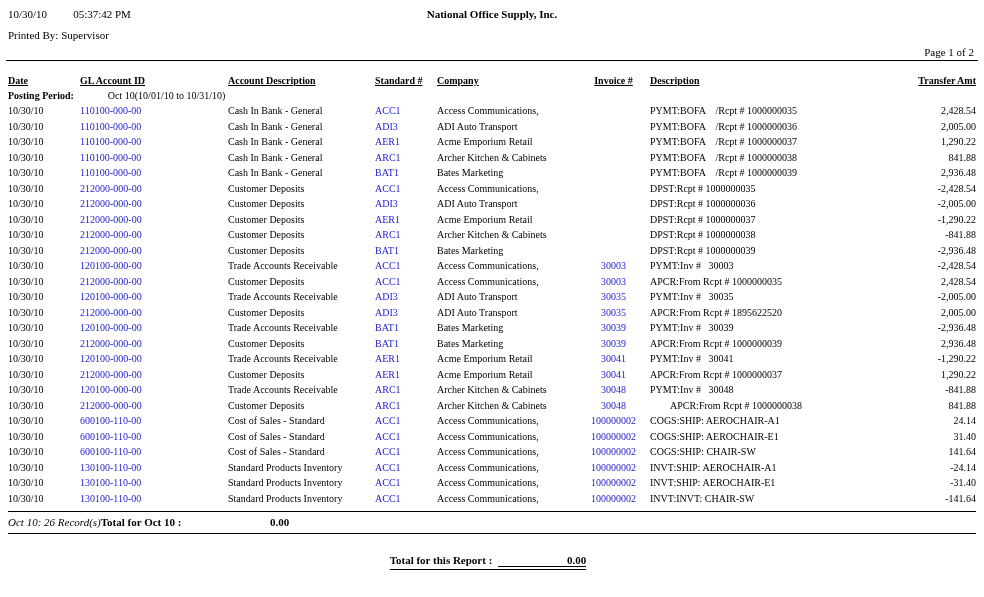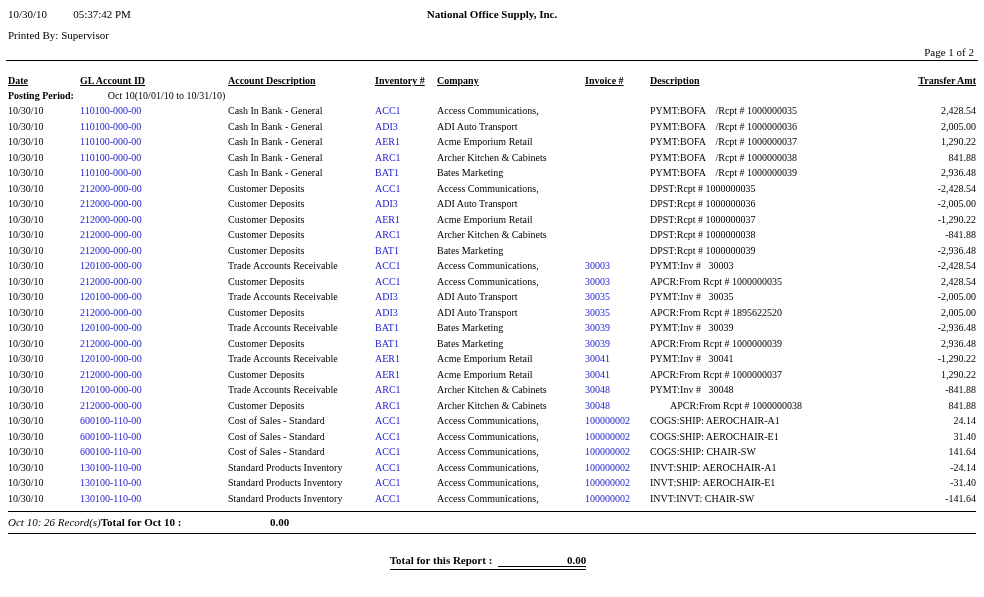--- a/index.html
+++ b/index.html
@@ -26,21 +26,21 @@
     width:968px;margin:0 8px;border-collapse:collapse;table-layout:fixed;
     font-size:10px;
   }
   th{font-weight:bold;text-align:left;vertical-align:bottom;
      padding:14px 0 2px 0;white-space:nowrap;overflow:hidden;}
   th span{text-decoration:underline;}
   td{padding:0;white-space:nowrap;overflow:hidden;line-height:15.5px;height:15.5px;vertical-align:middle;}
   .w-date{width:72px;} .w-gl{width:148px;} .w-acct{width:147px;}
   .w-cust{width:62px;} .w-co{width:148px;} .w-inv{width:57px;}
   .w-desc{width:230px;} .w-amt{width:104px;}
-  th.col-inv, td.col-inv{text-align:left;}
+  th.col-inv, td.col-inv{text-align:center;}
   th.col-amt, td.col-amt{text-align:right;}
   td.col-desc, th.col-desc{padding-left:8px;}
   .link{color:var(--link-color);cursor:pointer;}
   tr.pp-row td{line-height:15px;height:15px;}
   .pp-label{font-weight:bold;}
   .pp-value{margin-left:34px;}
 
   
   .totals-bar{
     margin:5px 8px 0 8px;border-top:1px solid #000;border-bottom:1px solid #000;
@@ -85,21 +85,21 @@
       <col class="w-co">
         <col class="w-inv">
         <col class="w-desc">
         <col class="w-amt">
     </colgroup>
     <thead>
       <tr>
         <th class="col-date"><span>Date</span></th>
         <th class="col-gl"><span>GL Account ID</span></th>
         <th class="col-acct"><span>Account Description</span></th>
-        <th class="col-cust"><span>Inventory #</span></th>
+        <th class="col-cust"><span>Standard #</span></th>
         <th class="col-co"><span>Company</span></th>
         <th class="col-inv"><span>Invoice #</span></th>
         <th class="col-desc"><span>Description</span></th>
         <th class="col-amt"><span>Transfer Amt</span></th>
       </tr>
     </thead>
     <tbody>
       <tr class="pp-row">
         <td colspan="8">
           <span class="pp-label">Posting Period:</span><span class="pp-value">Oct 10(10/01/10 to 10/31/10)</span>

